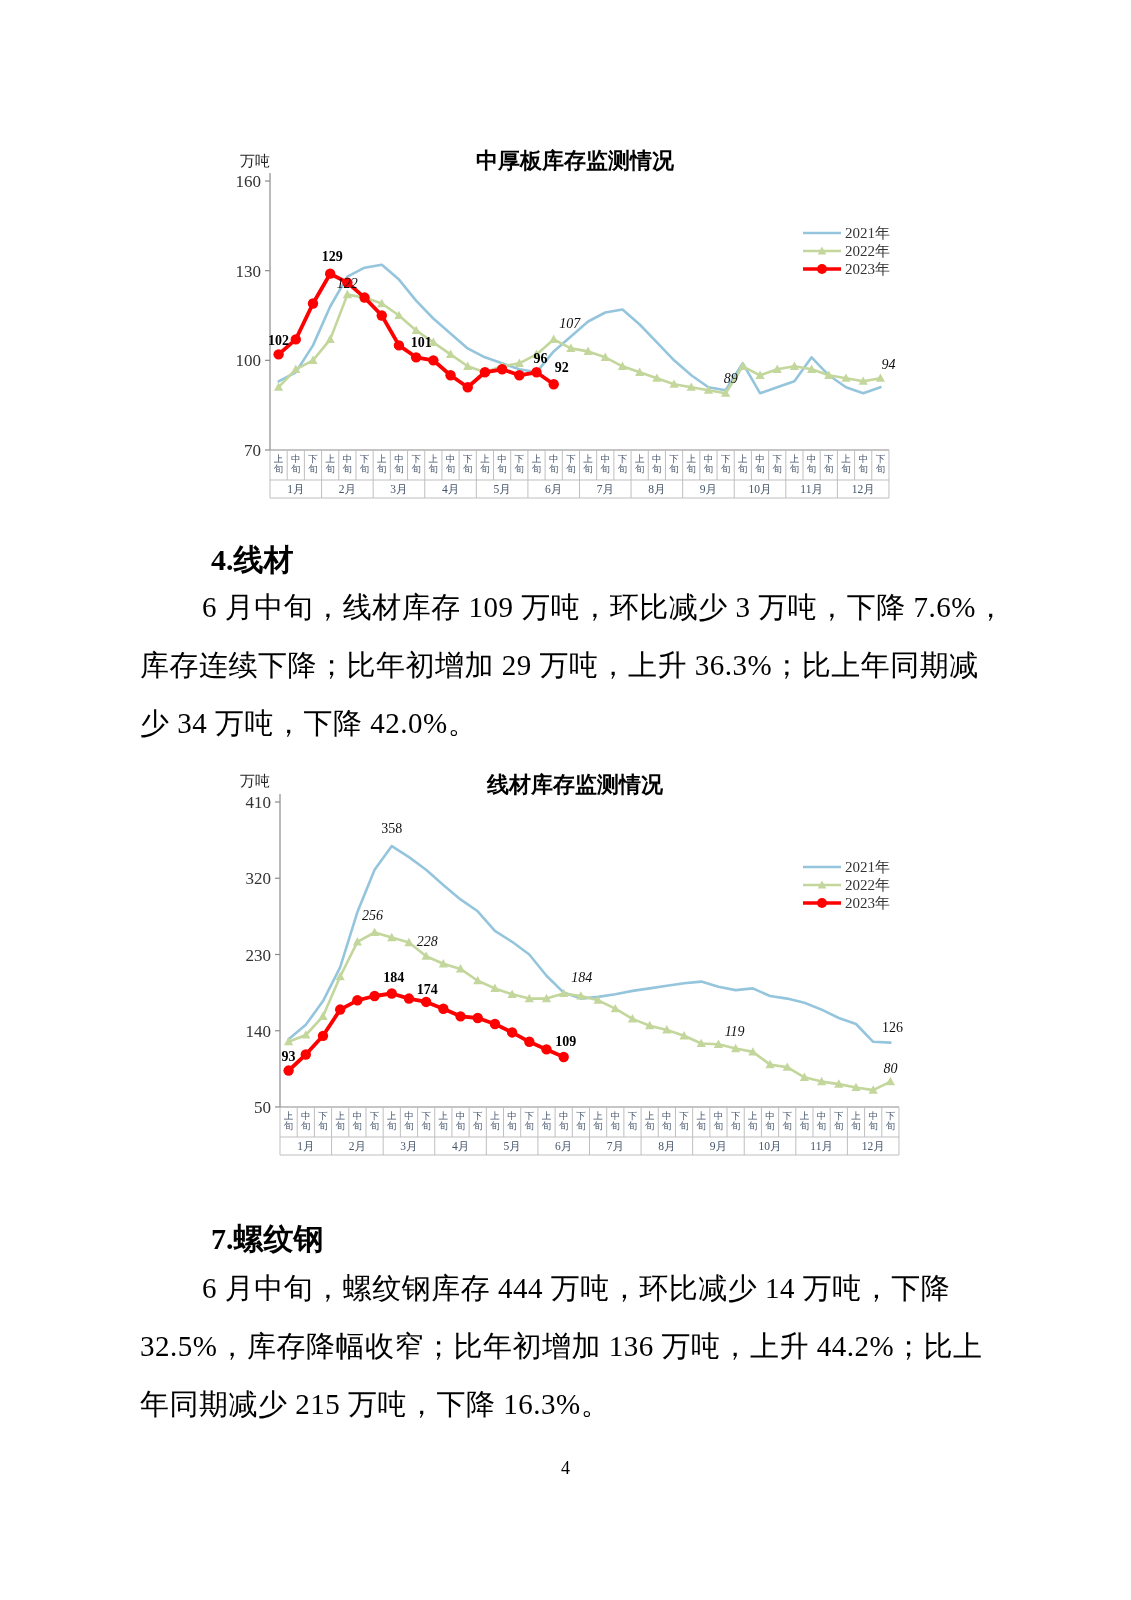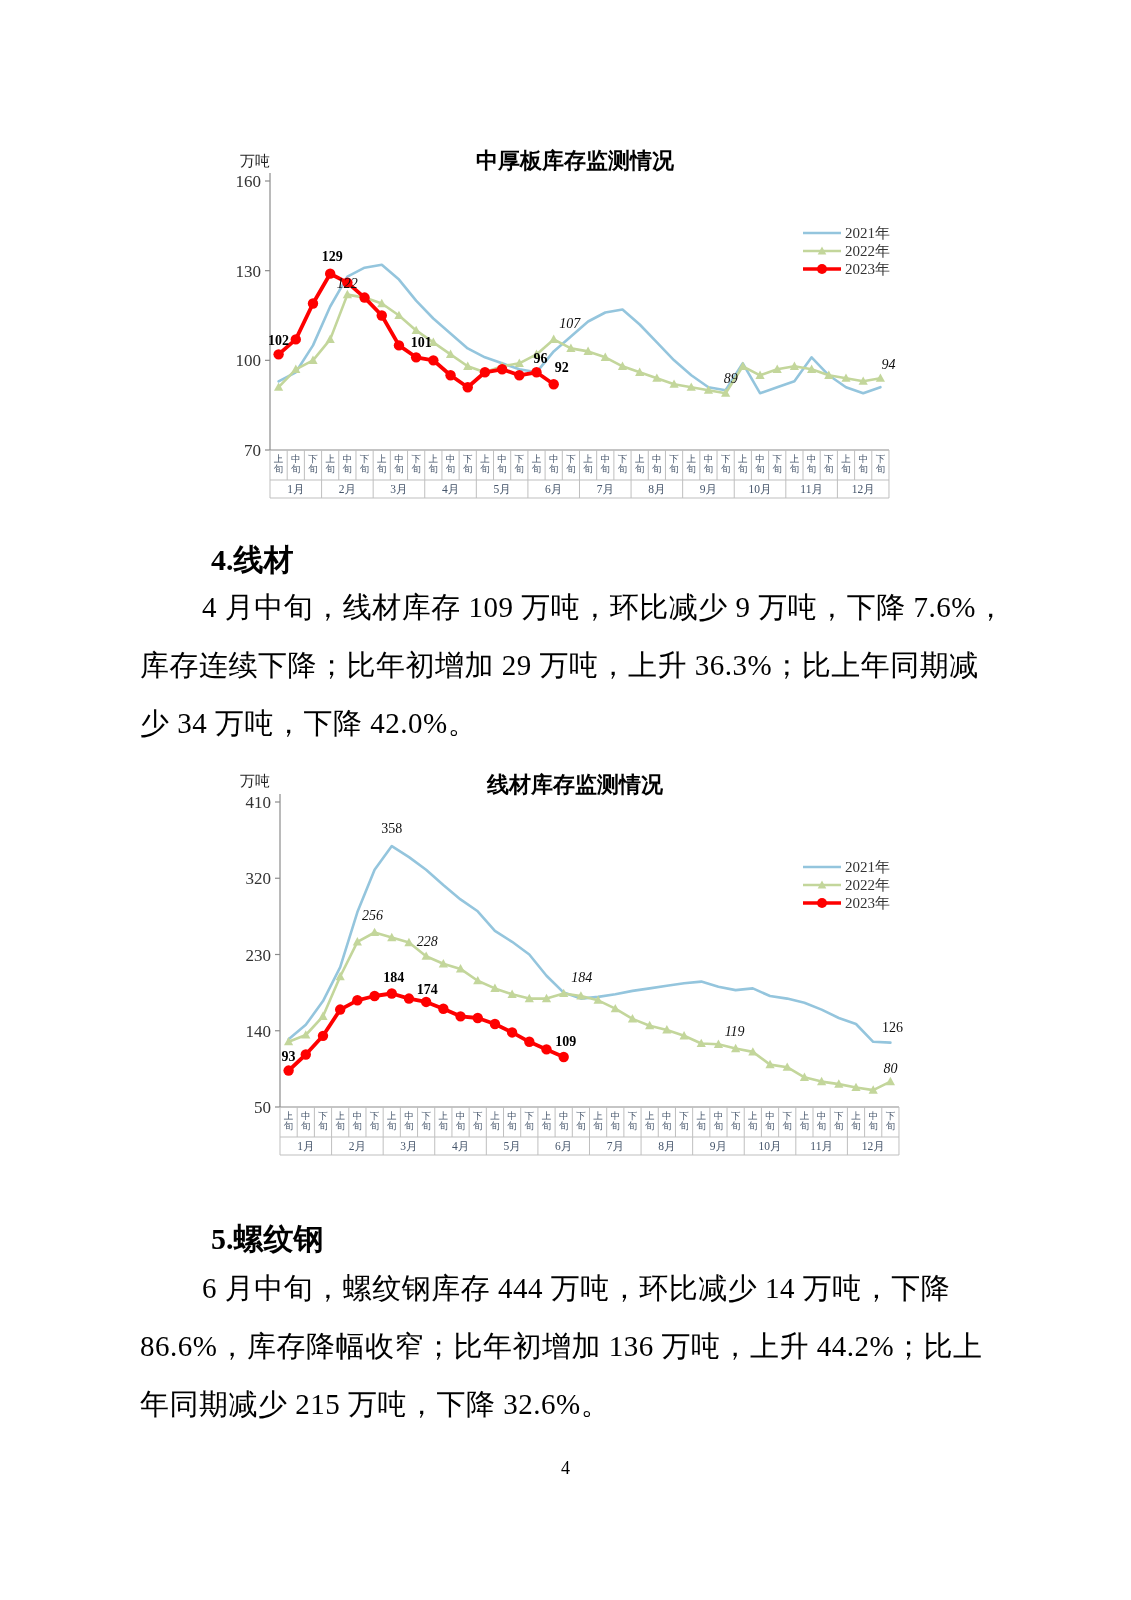--- a/index.html
+++ b/index.html
@@ -226,21 +226,21 @@
       <text x="620" y="103" class="c-legend">2021年</text>
       <line x1="578" y1="116" x2="616" y2="116" stroke="#c3d69b" stroke-width="2.6"></line>
       <path d="M 597 111.5 L 601.3 119.4 L 592.7 119.4 Z" fill="#c3d69b"></path>
       <text x="620" y="121" class="c-legend">2022年</text>
       <line x1="578" y1="134" x2="616" y2="134" stroke="#fe0000" stroke-width="3.5"></line>
       <circle cx="597" cy="134" r="5" fill="#fe0000"></circle>
       <text x="620" y="139" class="c-legend">2023年</text>
     </svg>
 
   <h2 id="h-sec4" class="sec-h">4.线材</h2>
-  <div class="body-line l-indent" style="top:589px">4 月中旬，线材库存 109 万吨，环比减少 9 万吨，下降 7.6%，</div>
+  <div class="body-line l-indent" style="top:589px">6 月中旬，线材库存 109 万吨，环比减少 3 万吨，下降 7.6%，</div>
   <div class="body-line" style="top:647px">库存连续下降；比年初增加 29 万吨，上升 36.3%；比上年同期减</div>
   <div class="body-line" style="top:705px">少 34 万吨，下降 42.0%。</div>
 
   <svg id="chart-1" class="chart" xmlns="http://www.w3.org/2000/svg" viewBox="0 0 880 430">
       <text x="350" y="57" text-anchor="middle" class="c-title">线材库存监测情况</text>
       <text x="15" y="51" class="c-unit">万吨</text>
       <line x1="55" y1="59" x2="55" y2="372" class="ax"></line>
       <line x1="50" y1="372" x2="55" y2="372" class="ax"></line>
       <text x="46" y="378" text-anchor="end" class="c-ytick">50</text>
       <line x1="50" y1="295.75" x2="55" y2="295.75" class="ax"></line>
@@ -422,19 +422,19 @@
       <line x1="578" y1="132" x2="616" y2="132" stroke="#94c5dd" stroke-width="2.6"></line>
       <text x="620" y="137" class="c-legend">2021年</text>
       <line x1="578" y1="150" x2="616" y2="150" stroke="#c3d69b" stroke-width="2.6"></line>
       <path d="M 597 145.5 L 601.3 153.4 L 592.7 153.4 Z" fill="#c3d69b"></path>
       <text x="620" y="155" class="c-legend">2022年</text>
       <line x1="578" y1="168" x2="616" y2="168" stroke="#fe0000" stroke-width="3.5"></line>
       <circle cx="597" cy="168" r="5" fill="#fe0000"></circle>
       <text x="620" y="173" class="c-legend">2023年</text>
     </svg>
 
-  <h2 id="h-sec5" class="sec-h">5.螺纹钢</h2>
+  <h2 id="h-sec5" class="sec-h">7.螺纹钢</h2>
   <div class="body-line l-indent" style="top:1270px">6 月中旬，螺纹钢库存 444 万吨，环比减少 14 万吨，下降</div>
-  <div class="body-line" style="top:1328px">86.6%，库存降幅收窄；比年初增加 136 万吨，上升 44.2%；比上</div>
-  <div class="body-line" style="top:1386px">年同期减少 215 万吨，下降 32.6%。</div>
+  <div class="body-line" style="top:1328px">32.5%，库存降幅收窄；比年初增加 136 万吨，上升 44.2%；比上</div>
+  <div class="body-line" style="top:1386px">年同期减少 215 万吨，下降 16.3%。</div>
 
   <div class="page-num">4</div>
 </div>
 
 </body></html>

